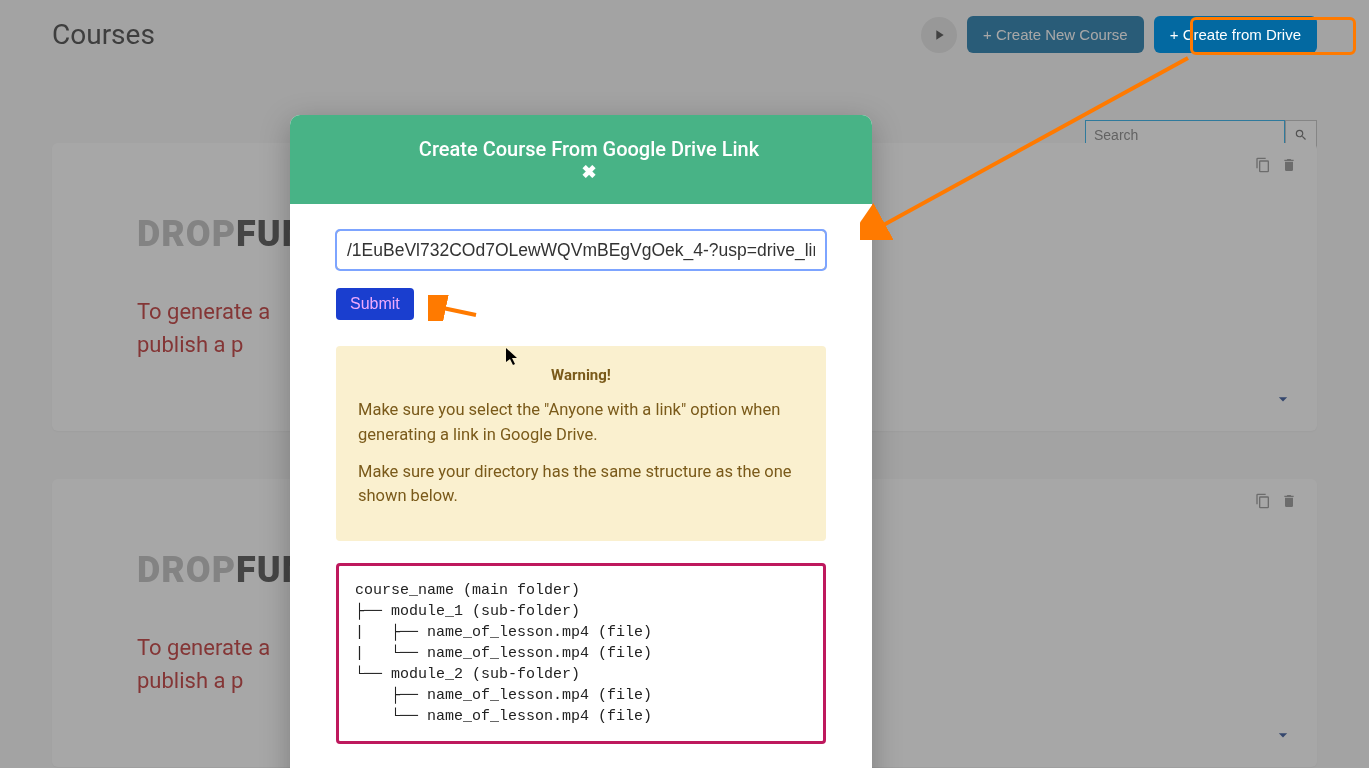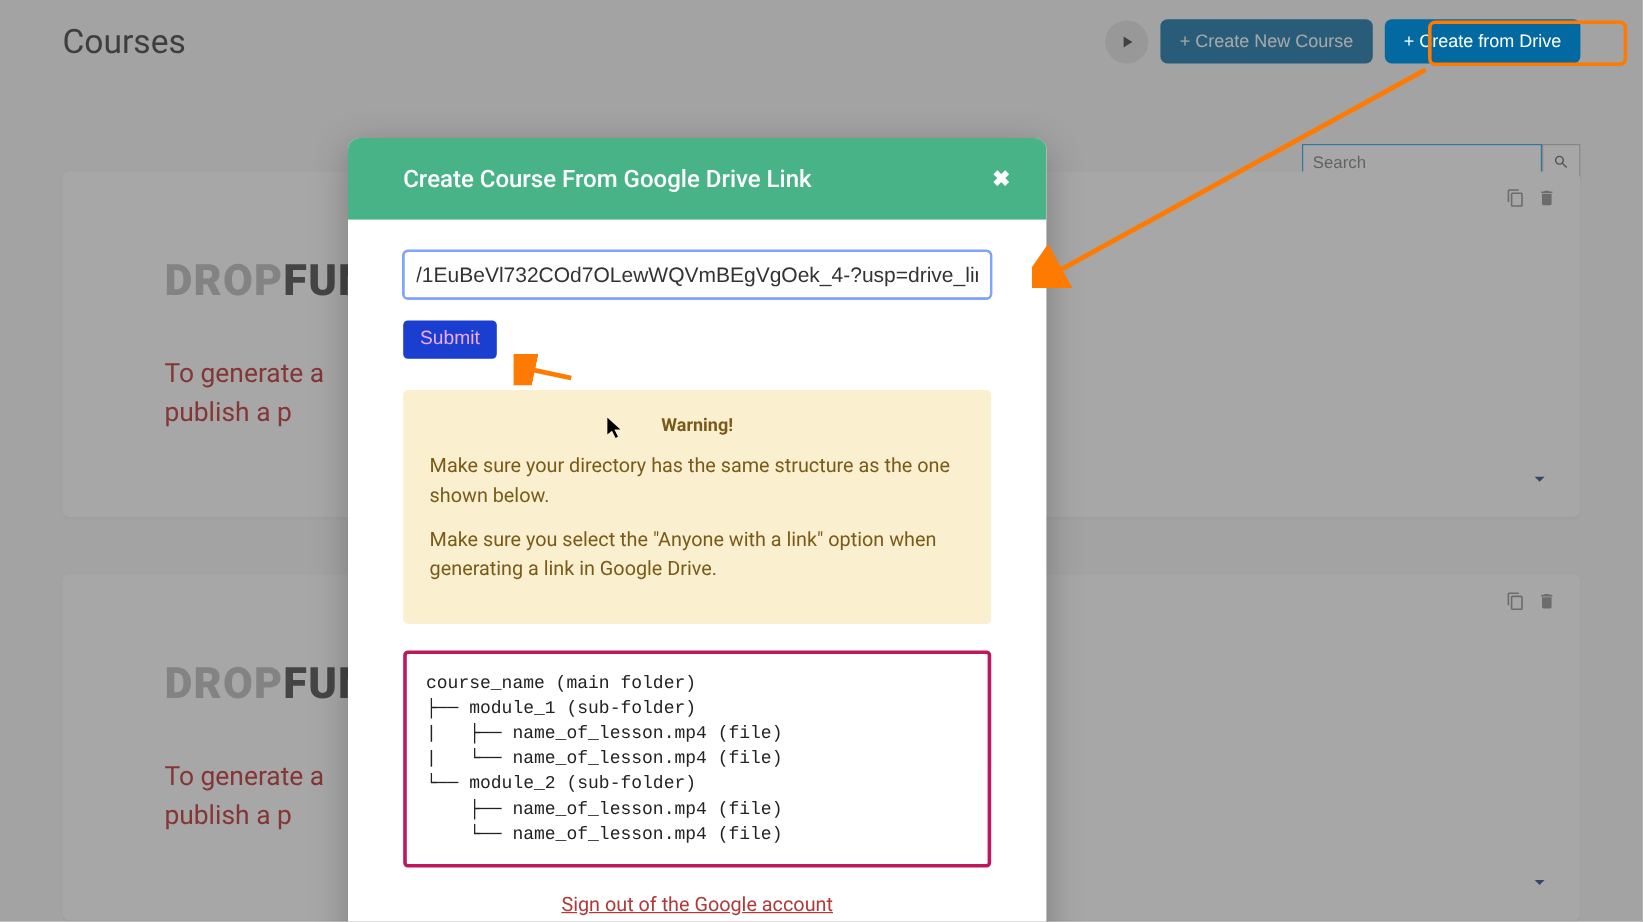--- a/index.html
+++ b/index.html
@@ -148,20 +148,21 @@
     box-shadow: 0 8px 30px rgba(0,0,0,0.25);
     overflow: hidden;
   }
   .modal-header {
     background: #48b386;
     color: #fff;
     padding: 22px 30px 22px 46px;
     display: flex;
     align-items: center;
     justify-content: space-between;
+    flex-direction: column;
   }
   .modal-title { font-size: 20px; font-weight: 500; }
   .modal-close {
     cursor: pointer;
     font-size: 18px;
     font-weight: 700;
   }
   .modal-body {
     padding: 26px 46px 30px 46px;
   }
@@ -316,22 +317,22 @@
     </div>
   </div>
   <div class="modal-body">
     <div class="link-input-wrap">
       <input class="link-input" value="/1EuBeVl732COd7OLewWQVmBEgVgOek_4-?usp=drive_link" style="">
     </div>
     <button class="submit-btn">Submit</button>
 
     <div class="warning-box">
       <div class="warning-title">Warning!</div>
+      <div class="warning-text">Make sure you select the "Anyone with a link" option when generating a link in Google Drive.</div>
       <div class="warning-text">Make sure your directory has the same structure as the one shown below.</div>
-      <div class="warning-text">Make sure you select the "Anyone with a link" option when generating a link in Google Drive.</div>
     </div>
 
     <div class="code-box">course_name (main folder)
 ├── module_1 (sub-folder)
 |   ├── name_of_lesson.mp4 (file)
 |   └── name_of_lesson.mp4 (file)
 └── module_2 (sub-folder)
     ├── name_of_lesson.mp4 (file)
     └── name_of_lesson.mp4 (file)</div>
 

